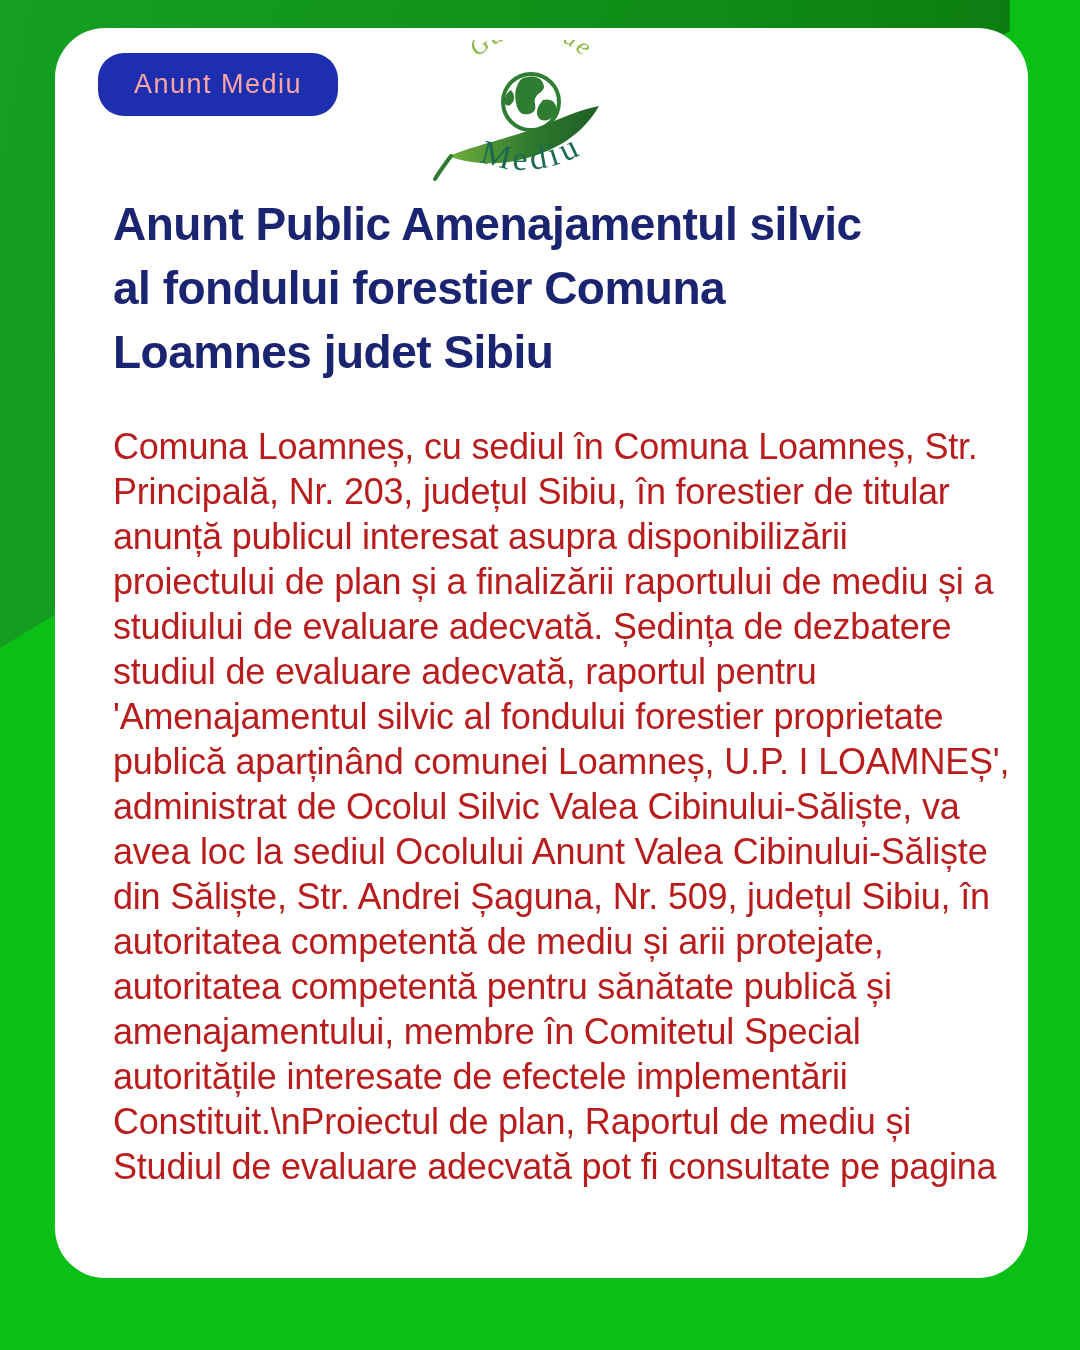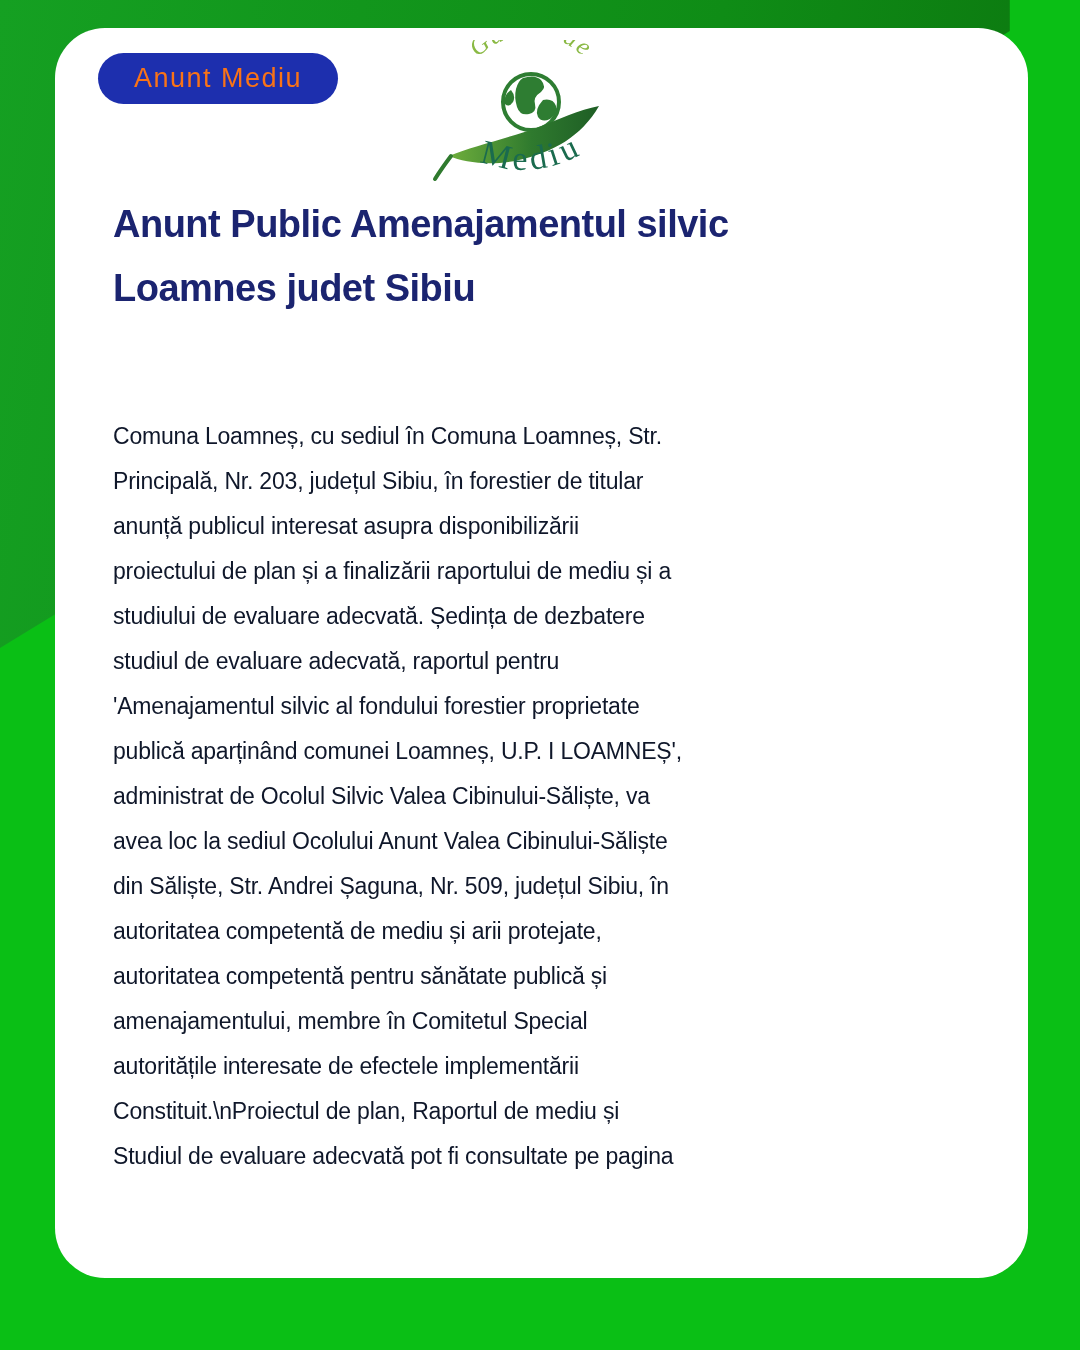--- a/index.html
+++ b/index.html
@@ -26,28 +26,28 @@
     position: absolute;
     left: 55px; top: 28px;
     width: 973px; height: 1250px;
     background: #ffffff;
     border-radius: 50px;
     overflow: hidden;
   }
   .badge {
     position: absolute;
     left: 43px; top: 25px;
-    height: 51px;
+    height: 63px;
     padding: 0 36px;
     background: #1d2fae;
     border-radius: 26px;
     display: flex;
     align-items: center;
     justify-content: center;
-    color: #f97316;
+    color: #fca5a5;
     font-size: 27px;
     letter-spacing: 1.5px;
   }
   .logo {
     position: absolute;
     left: 376px; top: 12px;
     width: 200px; height: 160px;
   }
   .logo-arc-text {
     font-family: "Liberation Serif", serif;
@@ -60,32 +60,32 @@
     font-family: "Liberation Serif", serif;
     font-size: 34px;
     letter-spacing: 4px;
     fill: #1a6b4e;
   }
   .title {
     position: absolute;
     left: 58px; top: 164px;
     width: 865px;
     color: #1b2470;
-    font-size: 38px;
+    font-size: 46px;
     font-weight: bold;
     letter-spacing: -0.5px;
     line-height: 64px;
   }
   .title-line { white-space: nowrap; }
   .body-text {
     position: absolute;
-    left: 58px; top: 386px;
+    left: 58px; top: 396px;
     width: 865px;
-    color: #0f172a;
-    font-size: 23px;
+    color: #b91c1c;
+    font-size: 36px;
     letter-spacing: -0.2px;
     line-height: 45px;
   }
   .body-line { white-space: nowrap; }
 </style>
 </head>
 <body>
 
 <div class="bg-accent"></div>
 
@@ -126,20 +126,21 @@
       <path d="M 20 116 C 14 124, 9 131, 4 139" stroke="#2f7a2e" stroke-width="4" fill="none" stroke-linecap="round"></path>
     </g>
 
     <text class="logo-arc-text-bottom">
       <textPath href="#arcBottom" startOffset="50%" text-anchor="middle">Mediu</textPath>
     </text>
   </svg>
 
   <div class="title">
     <div class="title-line">Anunt Public Amenajamentul silvic</div>
+    <div class="title-line">al fondului forestier Comuna</div>
     <div class="title-line">Loamnes judet Sibiu</div>
   </div>
 
   <div class="body-text">
     <div class="body-line">Comuna Loamneș, cu sediul în Comuna Loamneș, Str.</div>
     <div class="body-line">Principală, Nr. 203, județul Sibiu, în forestier de titular</div>
     <div class="body-line">anunță publicul interesat asupra disponibilizării</div>
     <div class="body-line">proiectului de plan și a finalizării raportului de mediu și a</div>
     <div class="body-line">studiului de evaluare adecvată. Ședința de dezbatere</div>
     <div class="body-line">studiul de evaluare adecvată, raportul pentru</div>

